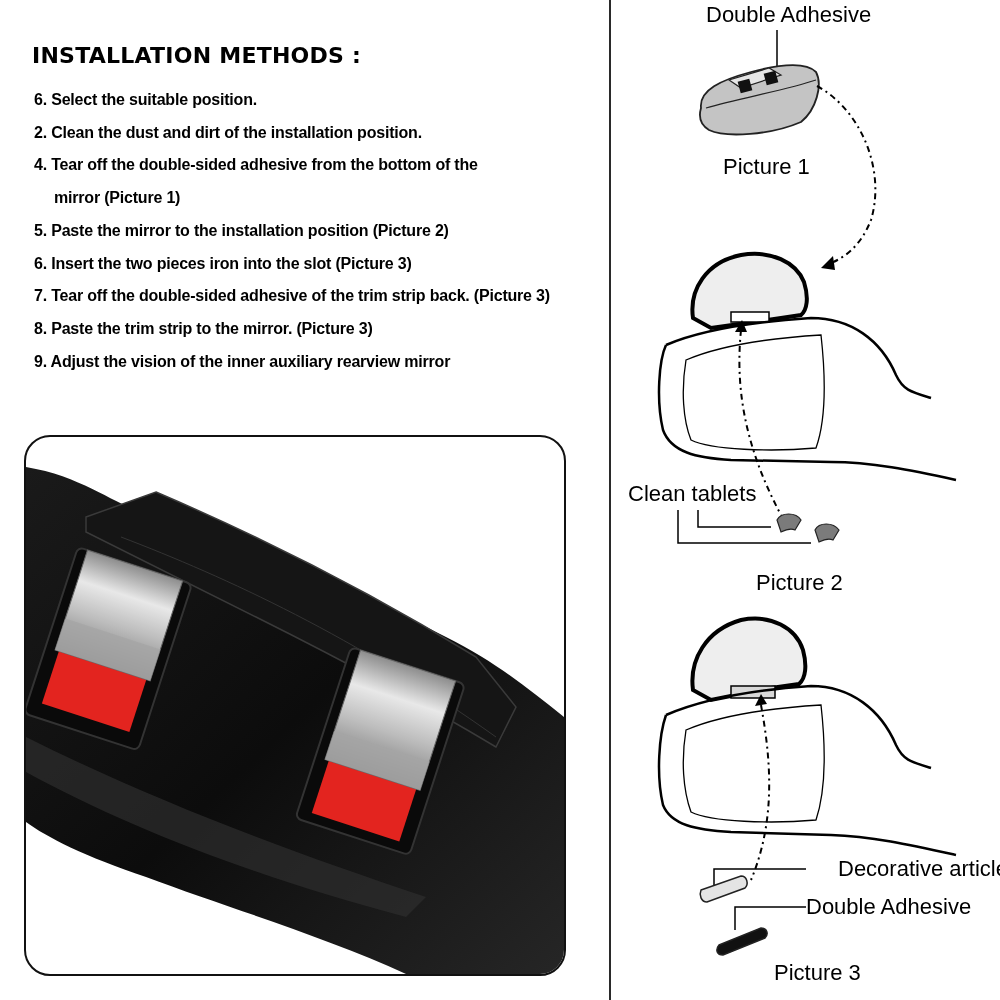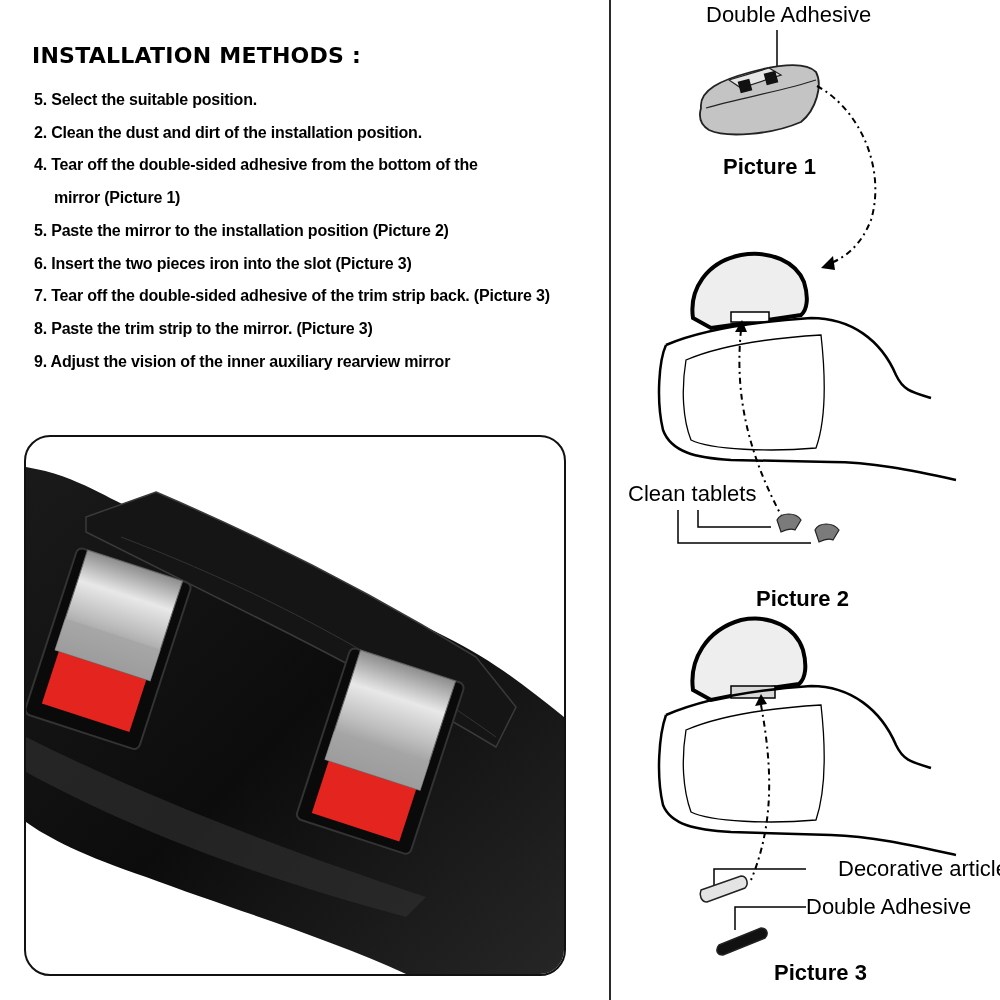--- a/index.html
+++ b/index.html
@@ -5,30 +5,30 @@
   html, body { margin:0; padding:0; background:#ffffff; }
   body { width:1000px; height:1000px; position:relative; overflow:hidden; font-family:"Liberation Sans", sans-serif; color:#000; }
   .title { position:absolute; left:32px; top:44px; font-family:"DejaVu Sans", sans-serif; font-weight:900; font-size:21px; letter-spacing:0.2px; transform:scaleX(1.05); transform-origin:left; }
   .steps { position:absolute; left:34px; top:84px; margin:0; padding:0; list-style:none; }
   .steps li { font-weight:bold; font-size:16px; line-height:32.7px; white-space:nowrap; letter-spacing:-0.2px; }
   .steps li.cont { padding-left:20px; }
   .divider { position:absolute; left:609px; top:0; width:2px; height:1000px; background:#2a2a2a; }
   .photo { position:absolute; left:24px; top:435px; width:538px; height:537px; border:2px solid #111; border-radius:26px; overflow:hidden; background:#fff; }
   .photo svg { position:absolute; left:0; top:0; }
   .label { position:absolute; font-size:22px; white-space:nowrap; }
-  .label.bold { font-weight:bold; }
+  .label.bold { font-weight:normal; }
   .diagram { position:absolute; left:611px; top:0; width:326px; height:1000px; }
 </style>
 </head>
 <body>
 
 <div class="title">INSTALLATION METHODS :</div>
 
 <ul class="steps">
-  <li>5. Select the suitable position.</li>
+  <li>6. Select the suitable position.</li>
   <li>2. Clean the dust and dirt of the installation position.</li>
   <li>4. Tear off the double-sided adhesive from the bottom of the</li>
   <li class="cont">mirror (Picture 1)</li>
   <li>5. Paste the mirror to the installation position (Picture 2)</li>
   <li>6. Insert the two pieces iron into the slot (Picture 3)</li>
   <li>7. Tear off the double-sided adhesive of the trim strip back. (Picture 3)</li>
   <li>8. Paste the trim strip to the mirror. (Picture 3)</li>
   <li>9. Adjust the vision of the inner auxiliary rearview mirror</li>
 </ul>
 
@@ -113,17 +113,17 @@
       <polyline points="103,885 103,869 195,869" fill="none" stroke="#000" stroke-width="1.5"></polyline>
       <polyline points="124,930 124,907 195,907" fill="none" stroke="#000" stroke-width="1.5"></polyline>
       <path d="M90,890 L130,876 C136,876 138,884 134,888 L96,902 C90,902 88,895 90,890 Z" fill="#e4e4e4" stroke="#222" stroke-width="1.5"></path>
       <path d="M108,945 L150,928 C156,928 158,934 154,938 L112,955 C106,955 104,950 108,945 Z" fill="#111" stroke="#222" stroke-width="1.5"></path>
     </g>
   </svg>
 
   <div class="label" style="left:95px; top:2px;">Double Adhesive</div>
   <div class="label bold" style="left:112px; top:154px;">Picture 1</div>
   <div class="label" style="left:17px; top:481px;">Clean tablets</div>
-  <div class="label bold" style="left:145px; top:570px;margin-top:16px;">Picture 2</div>
+  <div class="label bold" style="left:145px; top:570px;">Picture 2</div>
   <div class="label" style="left:195px; top:856px;margin-left:32px;">Decorative article</div>
   <div class="label" style="left:195px; top:894px;">Double Adhesive</div>
   <div class="label bold" style="left:163px; top:960px;">Picture 3</div>
 </div>
 
 </body></html>

